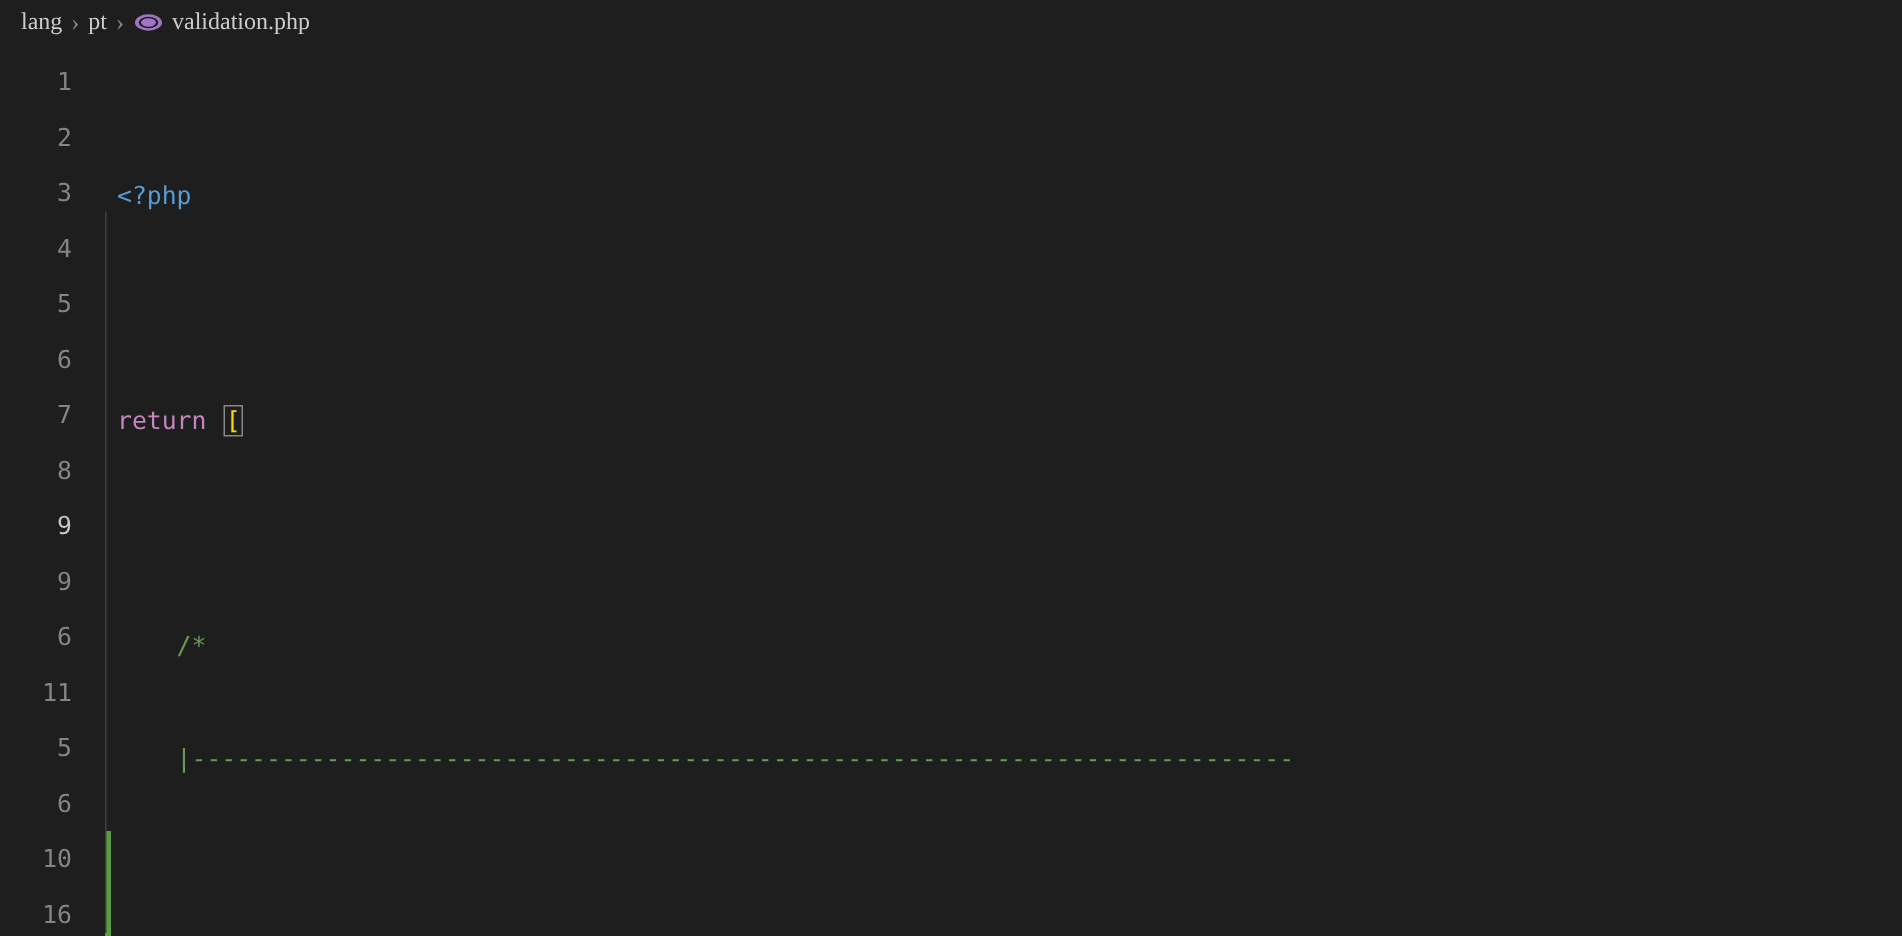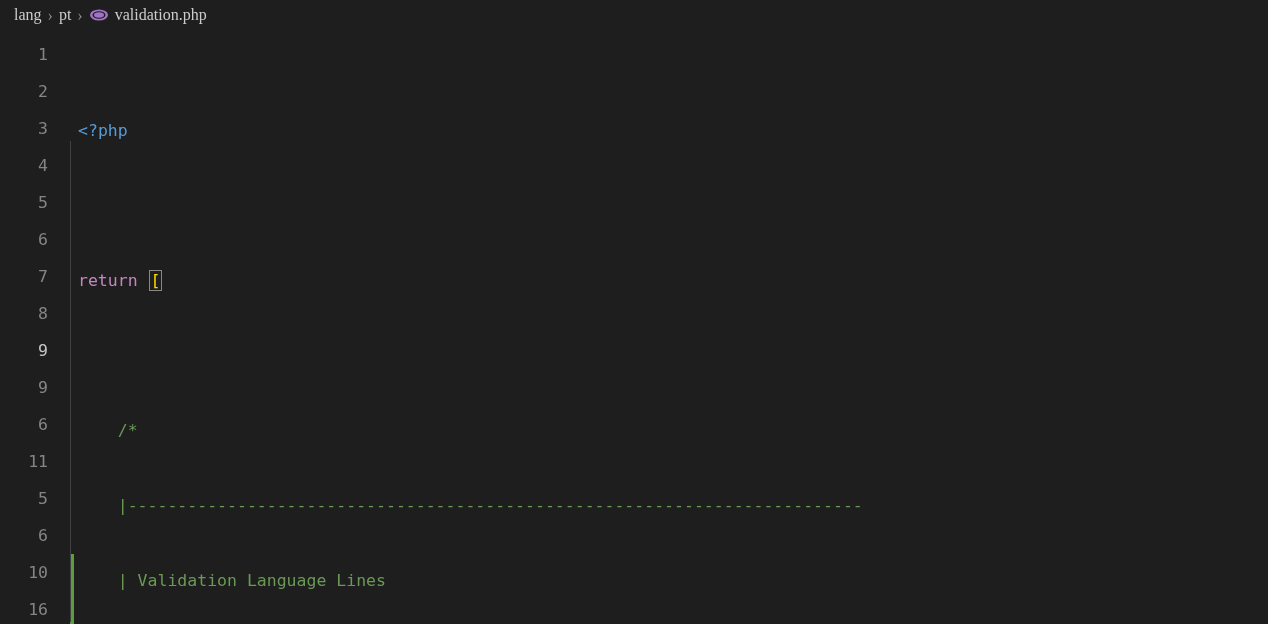--- a/index.html
+++ b/index.html
@@ -140,21 +140,20 @@
 
   <div class="code">
     <div class="indent-guide" style="left:0px;top:111px;height:481px;"></div>
 
     <div class="line"><span class="tok-tag">&lt;?</span><span class="tok-tag">php</span></div>
     <div class="line"></div>
     <div class="line"><span class="tok-keyword">return</span><span class="tok-default"> </span><span class="tok-bracket-yellow bracket-box">[</span></div>
     <div class="line"></div>
     <div class="line"><span class="tok-comment">    /*</span></div>
     <div class="line"><span class="tok-comment">    |--------------------------------------------------------------------------</span></div>
-    <div class="line"><span class="tok-comment">    | Validation Language Lines</span></div>
     
     
     
     
     
     
     
     
     
   </div>

